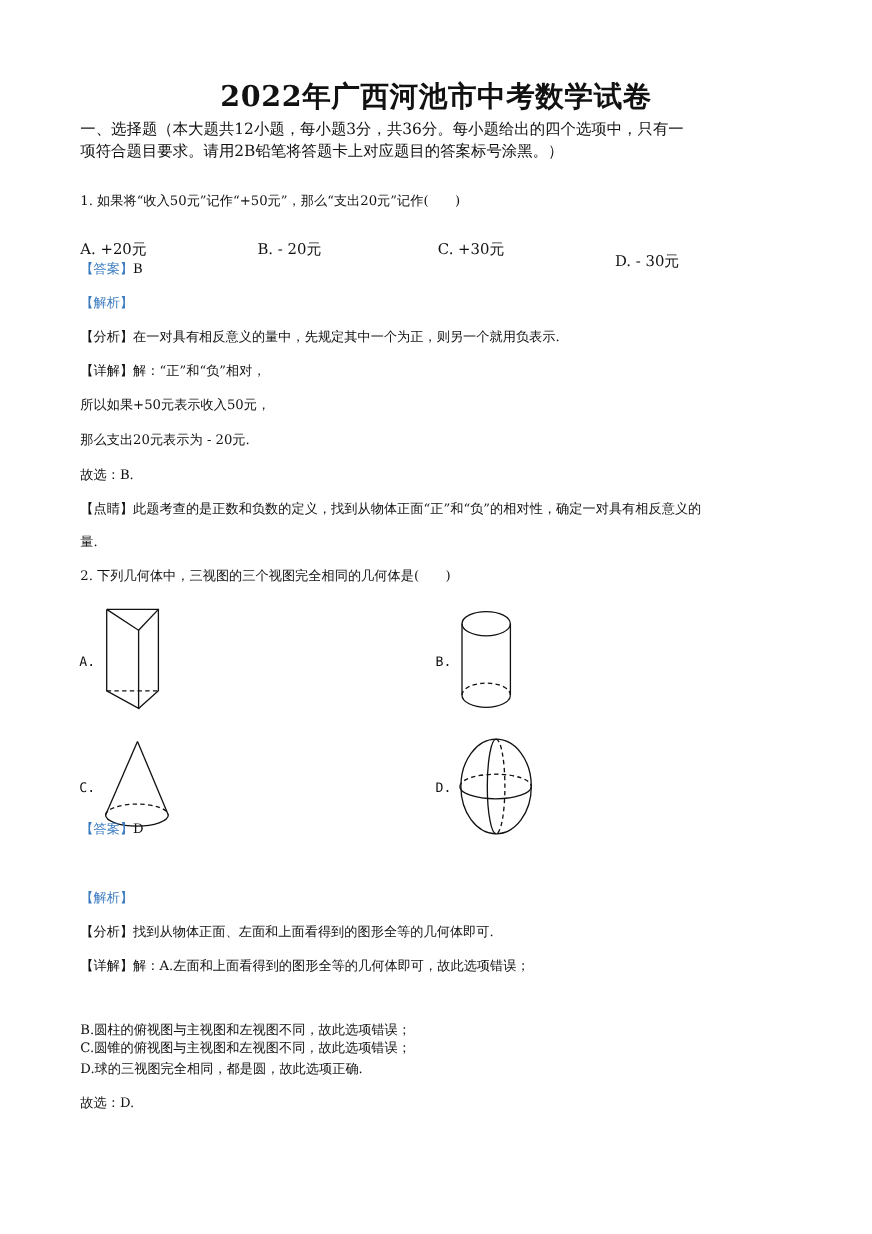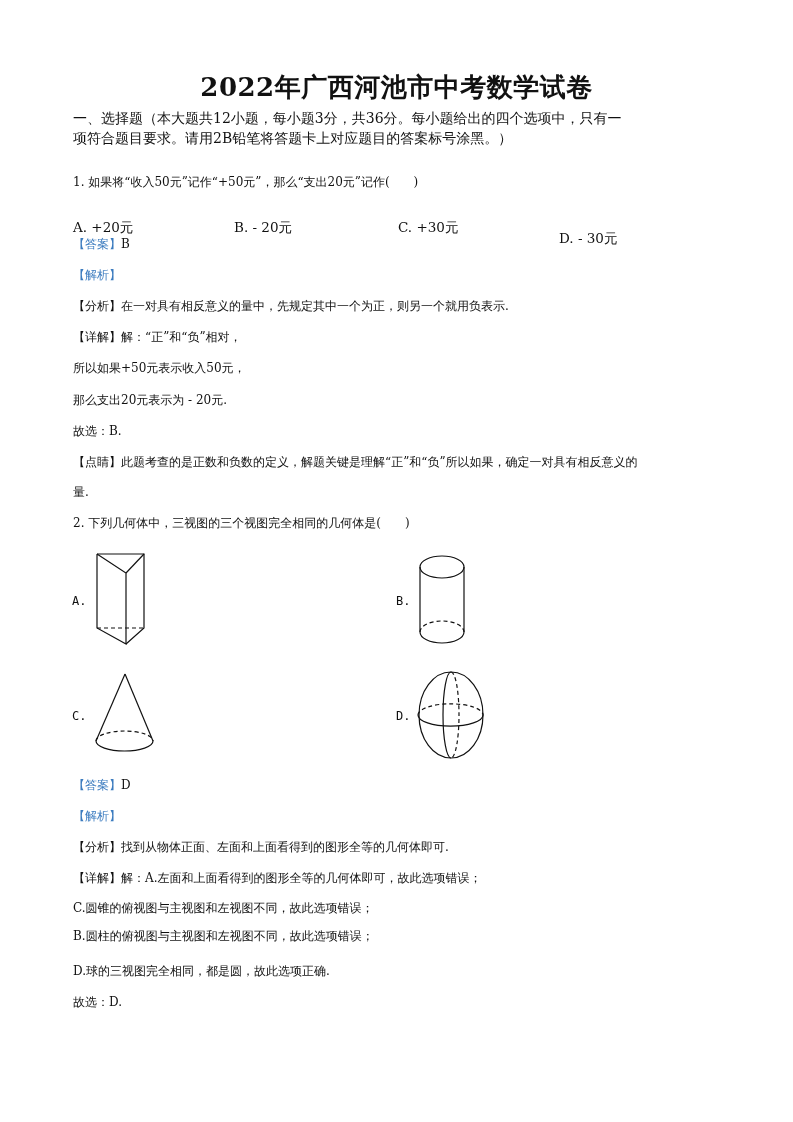--- a/index.html
+++ b/index.html
@@ -30,21 +30,21 @@
 <div class="opt" style="left:559px;top:214px">D.  - 30元</div>
 
 <div class="line" style="top:234px"><span class="tag">【答案】</span><span>B</span></div>
 <div class="line" style="top:265px"><span class="tag">【解析】</span></div>
 
 <div class="line" style="top:296px"><span>【分析】</span><span>在一对具有相反意义的量中，先规定其中一个为正，则另一个就用负表示.</span></div>
 <div class="line" style="top:327px"><span>【详解】</span><span>解：“正”和“负”相对，</span></div>
 <div class="line" style="top:358px"><span>所以如果+50元表示收入50元，</span></div>
 <div class="line" style="top:390px"><span>那么支出20元表示为 - 20元.</span></div>
 <div class="line" style="top:421px"><span>故选：B.</span></div>
-<div class="line" style="top:452px"><span>【点睛】</span><span>此题考查的是正数和负数的定义，解题关键是理解“正”和“负”所以如果，确定一对具有相反意义的</span></div>
+<div class="line" style="top:452px"><span>【点睛】</span><span>此题考查的是正数和负数的定义，找到从物体正面“正”和“负”的相对性，确定一对具有相反意义的</span></div>
 <div class="line" style="top:482px"><span>量.</span></div>
 
 <div class="line" style="top:513px">2. 下列几何体中，三视图的三个视图完全相同的几何体是(　　)</div>
 
 <div class="fig-label" style="left:72px;top:594px">A.</div>
 <svg class="fig" style="left:97px;top:554px" width="50" height="80">
   <path d="M0,0 L47,0 L47,74 L29,90"></path>
   <path d="M0,0 L0,74 L29,90 L29,19 L0,0"></path>
   <path d="M29,19 L47,0"></path>
   <line class="dash" x1="0" y1="74" x2="47" y2="74"></line>
@@ -69,21 +69,21 @@
 
 <div class="fig-label" style="left:396px;top:709px">D.</div>
 <svg class="fig" style="left:418px;top:671px" width="70" height="90">
   <ellipse cx="33" cy="44" rx="32" ry="43"></ellipse>
   <path d="M0,44 A32,11 0 0 0 65,44"></path>
   <path class="dash" d="M0,44 A32,11 0 0 1 65,44"></path>
   <path d="M33,1 A8,43 0 0 0 33,87"></path>
   <path class="dash" d="M33,1 A8,43 0 0 1 33,87"></path>
 </svg>
 
-<div class="line" style="top:775px"><span class="tag">【答案】</span><span>D</span></div>
+<div class="line" style="top:743px"><span class="tag">【答案】</span><span>D</span></div>
 <div class="line" style="top:806px"><span class="tag">【解析】</span></div>
 
 <div class="line" style="top:837px"><span>【分析】</span><span>找到从物体正面、左面和上面看得到的图形全等的几何体即可.</span></div>
 <div class="line" style="top:868px"><span>【详解】</span><span>解：A.左面和上面看得到的图形全等的几何体即可，故此选项错误；</span></div>
 <div class="line" style="top:926px"><span>B.圆柱的俯视图与主视图和左视图不同，故此选项错误；</span></div>
-<div class="line" style="top:898px"><span>C.圆锥的俯视图与主视图和左视图不同，故此选项错误；</span></div>
+<div class="line" style="top:942px"><span>C.圆锥的俯视图与主视图和左视图不同，故此选项错误；</span></div>
 <div class="line" style="top:961px"><span>D.球的三视图完全相同，都是圆，故此选项正确.</span></div>
 <div class="line" style="top:992px"><span>故选：D.</span></div>
 
 </body></html>

